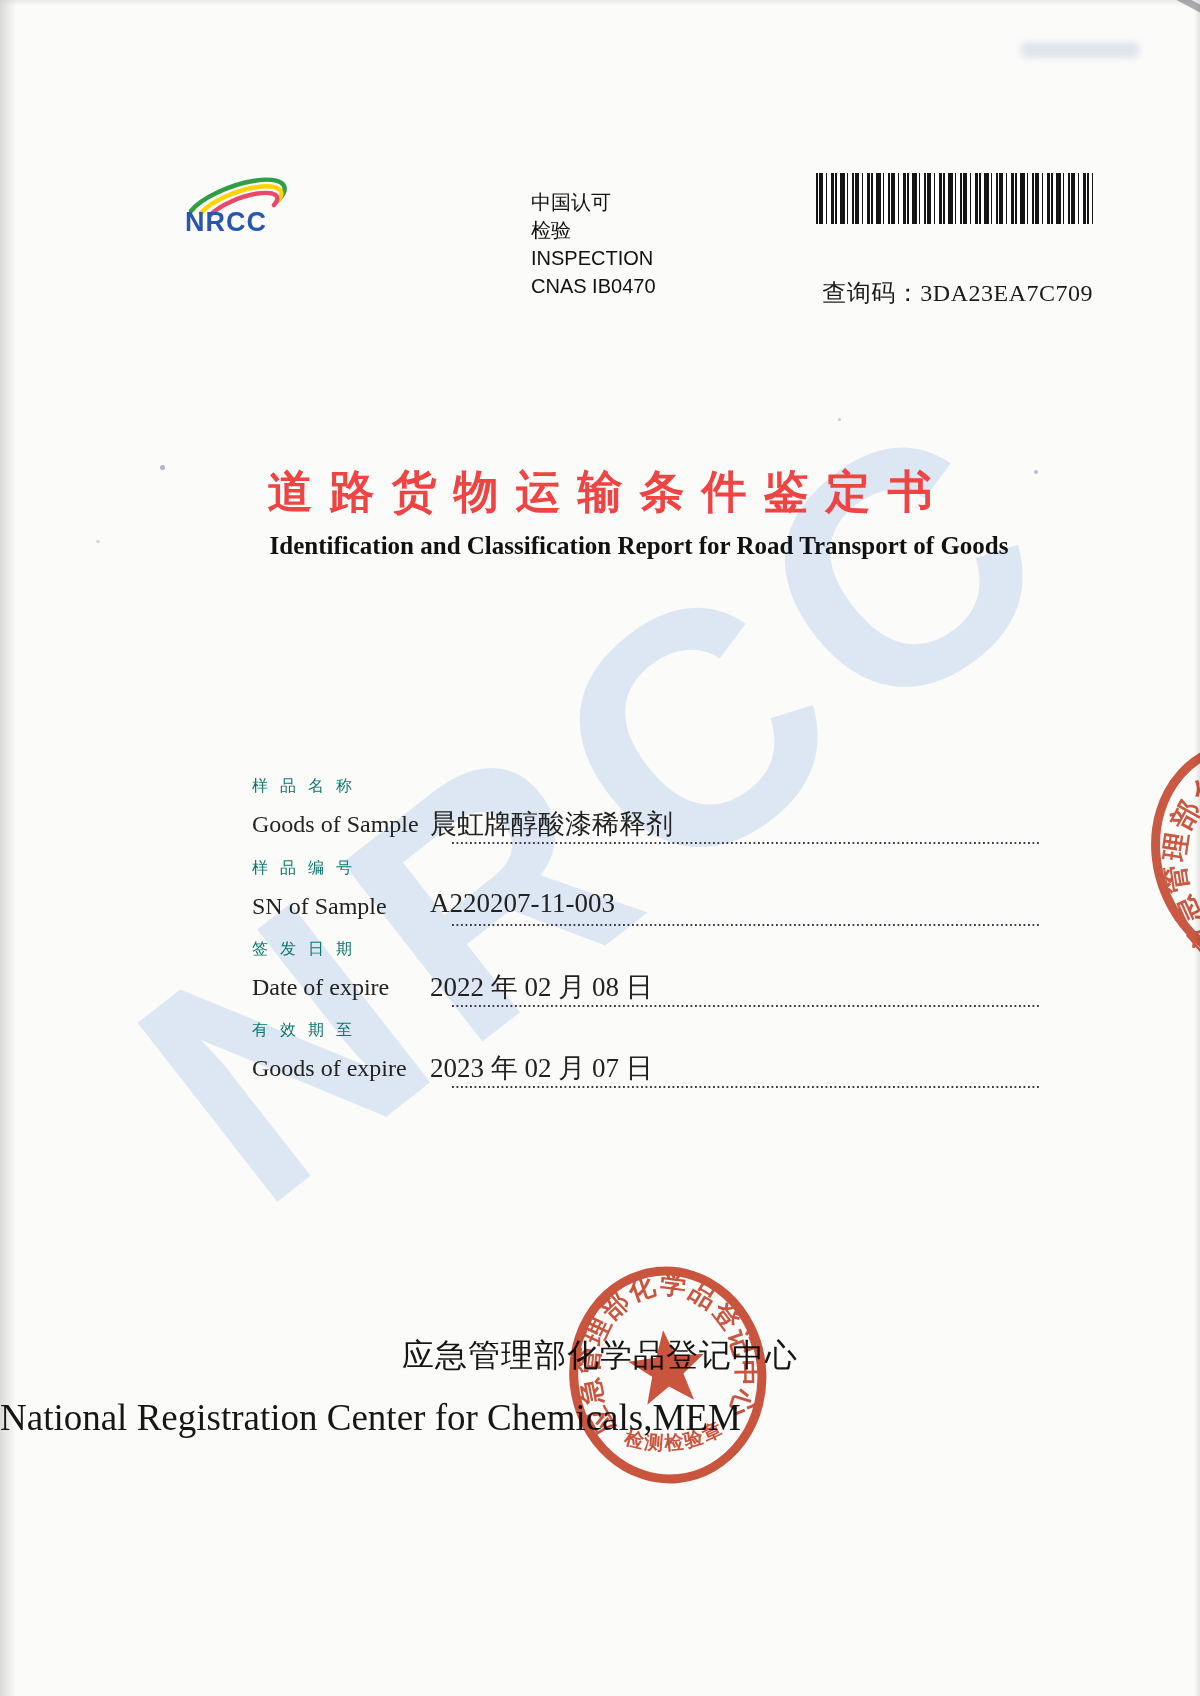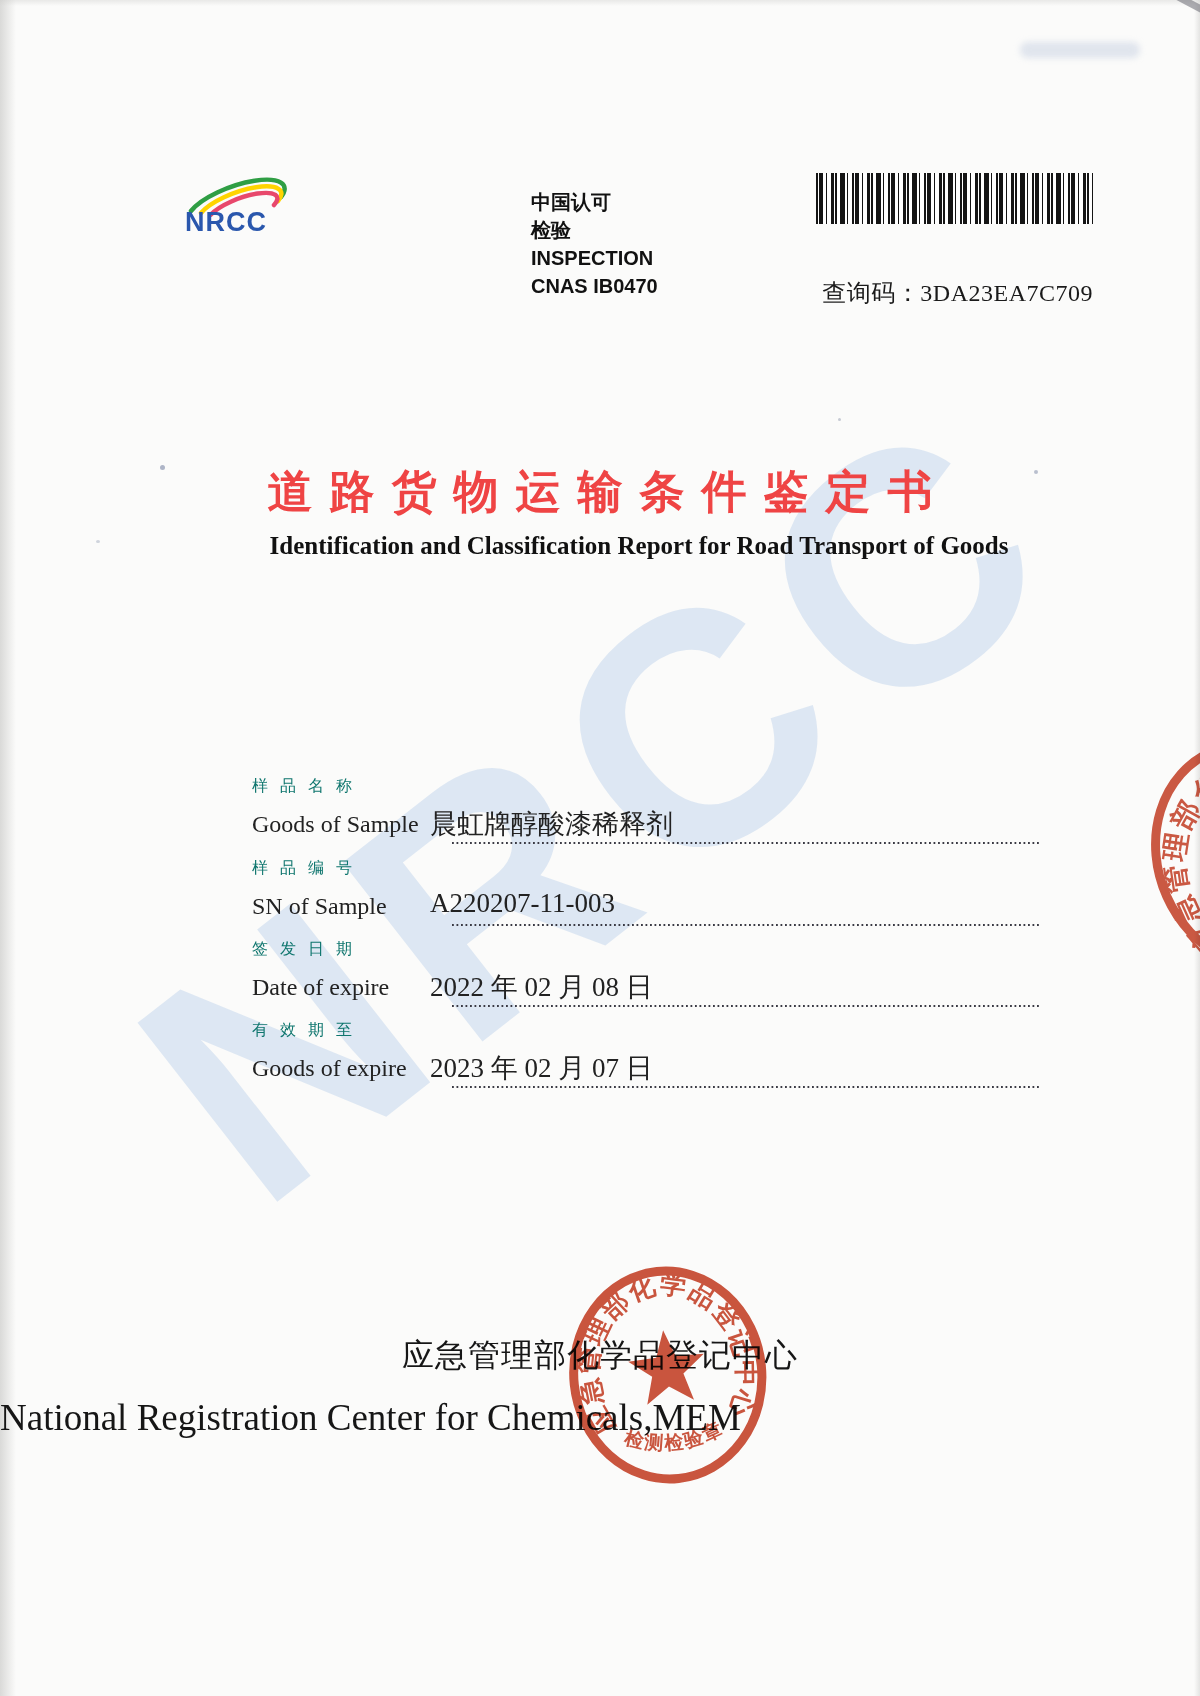--- a/index.html
+++ b/index.html
@@ -24,21 +24,21 @@
     color:rgba(173,201,231,0.38);
     transform:rotate(-38deg); user-select:none; pointer-events:none; white-space:nowrap;
   }
 
   
   .nrcc-logo { position:absolute; left:183px; top:170px; }
   .cnas-logo { position:absolute; left:314px; top:184px; }
   .accred {
     position:absolute; left:531px; top:188px;
     font-family:"Liberation Sans","DejaVu Sans",sans-serif;
-    font-weight:bold; font-size:20px; line-height:28px; color:#111;
+    font-weight:normal; font-size:20px; line-height:28px; color:#111;
   }
   .report-block { position:absolute; right:107px; top:160px; width:420px; text-align:right; }
   .report-line  { font-size:24px; letter-spacing:.5px; white-space:nowrap; }
   .barcode {
     position:absolute; right:0; margin-top:13px; width:277px; height:51px;
     background:repeating-linear-gradient(90deg,
       #151515 0 2px,  #fff 2px 3px,
       #151515 3px 7px,#fff 7px 10px,
       #151515 10px 11px,#fff 11px 15px,
       #151515 15px 18px,#fff 18px 19px,

